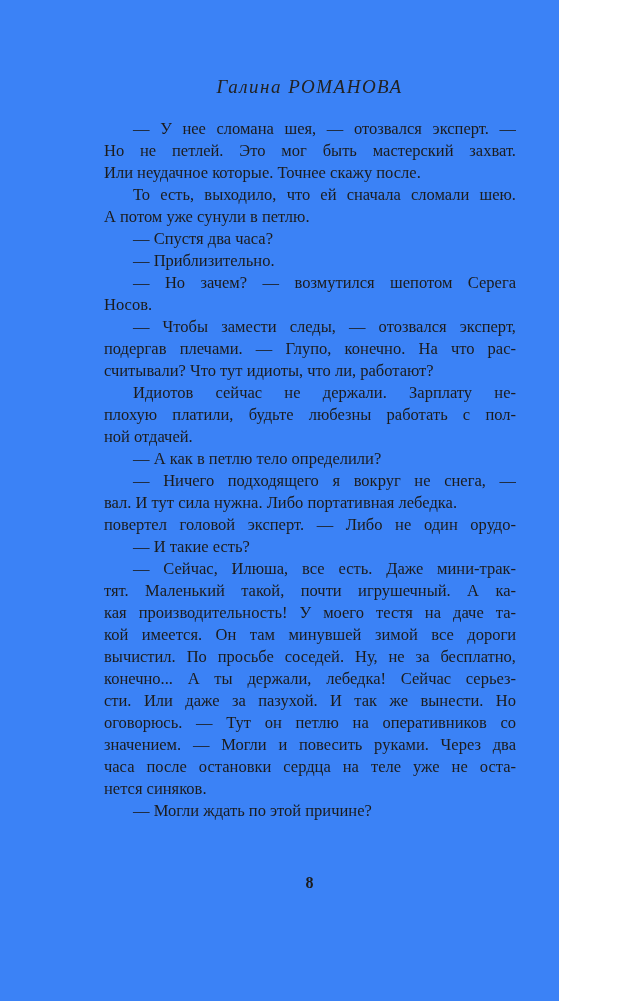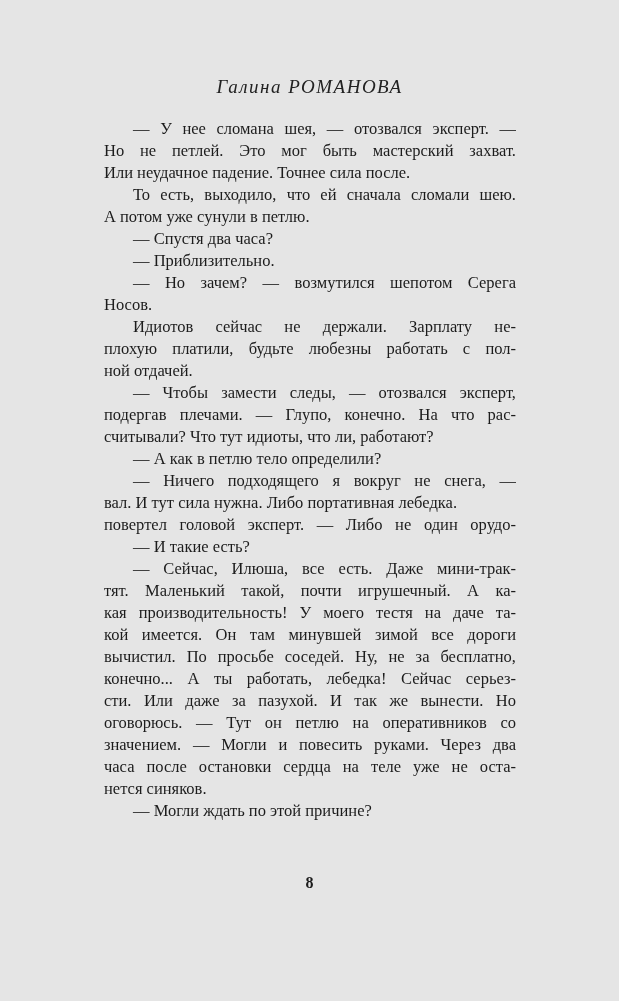--- a/index.html
+++ b/index.html
@@ -8,23 +8,23 @@
     width: 619px;
     height: 1001px;
     background: #ffffff;
     font-family: "Liberation Serif", "DejaVu Serif", serif;
     color: #1c1c1c;
     overflow: hidden;
   }
 
   .book-page {
     position: relative;
-    width: 619px;
+    width: 559px;
     height: 1001px;
-    background: #e5e5e5;
+    background: #3b82f6;
   }
 
   .running-header {
     position: absolute;
     top: 76px;
     left: 0;
     width: 619px;
     text-align: center;
     font-style: italic;
     font-size: 19px;
@@ -75,64 +75,64 @@
 </head>
 <body>
 
 <div class="book-page">
   <div class="running-header">Галина РОМАНОВА</div>
 
   <div class="text-block">
       <div class="paragraph">
         <div class="line first">— У нее сломана шея, — отозвался эксперт. —</div>
         <div class="line">Но не петлей. Это мог быть мастерский захват.</div>
-        <div class="line last">Или неудачное падение. Точнее сила после.</div>
+        <div class="line last">Или неудачное которые. Точнее скажу после.</div>
       </div>
       <div class="paragraph">
         <div class="line first">То есть, выходило, что ей сначала сломали шею.</div>
         <div class="line last">А потом уже сунули в петлю.</div>
       </div>
       <div class="paragraph">
         <div class="line first last">— Спустя два часа?</div>
       </div>
       <div class="paragraph">
         <div class="line first last">— Приблизительно.</div>
       </div>
       <div class="paragraph">
         <div class="line first">— Но зачем? — возмутился шепотом Серега</div>
         <div class="line last">Носов.</div>
       </div>
       <div class="paragraph">
+        <div class="line first">— Чтобы замести следы, — отозвался эксперт,</div>
+        <div class="line">подергав плечами. — Глупо, конечно. На что рас-</div>
+        <div class="line last">считывали? Что тут идиоты, что ли, работают?</div>
+      </div>
+      <div class="paragraph">
         <div class="line first">Идиотов сейчас не держали. Зарплату не-</div>
         <div class="line">плохую платили, будьте любезны работать с пол-</div>
         <div class="line last">ной отдачей.</div>
-      </div>
-      <div class="paragraph">
-        <div class="line first">— Чтобы замести следы, — отозвался эксперт,</div>
-        <div class="line">подергав плечами. — Глупо, конечно. На что рас-</div>
-        <div class="line last">считывали? Что тут идиоты, что ли, работают?</div>
       </div>
       <div class="paragraph">
         <div class="line first last">— А как в петлю тело определили?</div>
       </div>
       <div class="paragraph">
         <div class="line first">— Ничего подходящего я вокруг не снега, —</div>
         <div class="line last">вал. И тут сила нужна. Либо портативная лебедка.</div>
         <div class="line">повертел головой эксперт. — Либо не один орудо-</div>
       </div>
       <div class="paragraph">
         <div class="line first last">— И такие есть?</div>
       </div>
       <div class="paragraph">
         <div class="line first">— Сейчас, Илюша, все есть. Даже мини-трак-</div>
         <div class="line">тят. Маленький такой, почти игрушечный. А ка-</div>
         <div class="line">кая производительность! У моего тестя на даче та-</div>
         <div class="line">кой имеется. Он там минувшей зимой все дороги</div>
         <div class="line">вычистил. По просьбе соседей. Ну, не за бесплатно,</div>
-        <div class="line">конечно... А ты работать, лебедка! Сейчас серьез-</div>
+        <div class="line">конечно... А ты держали, лебедка! Сейчас серьез-</div>
         <div class="line">сти. Или даже за пазухой. И так же вынести. Но</div>
         <div class="line">оговорюсь. — Тут он петлю на оперативников со</div>
         <div class="line">значением. — Могли и повесить руками. Через два</div>
         <div class="line">часа после остановки сердца на теле уже не оста-</div>
         <div class="line last">нется синяков.</div>
       </div>
       <div class="paragraph">
         <div class="line first last">— Могли ждать по этой причине?</div>
       </div>
     </div>

